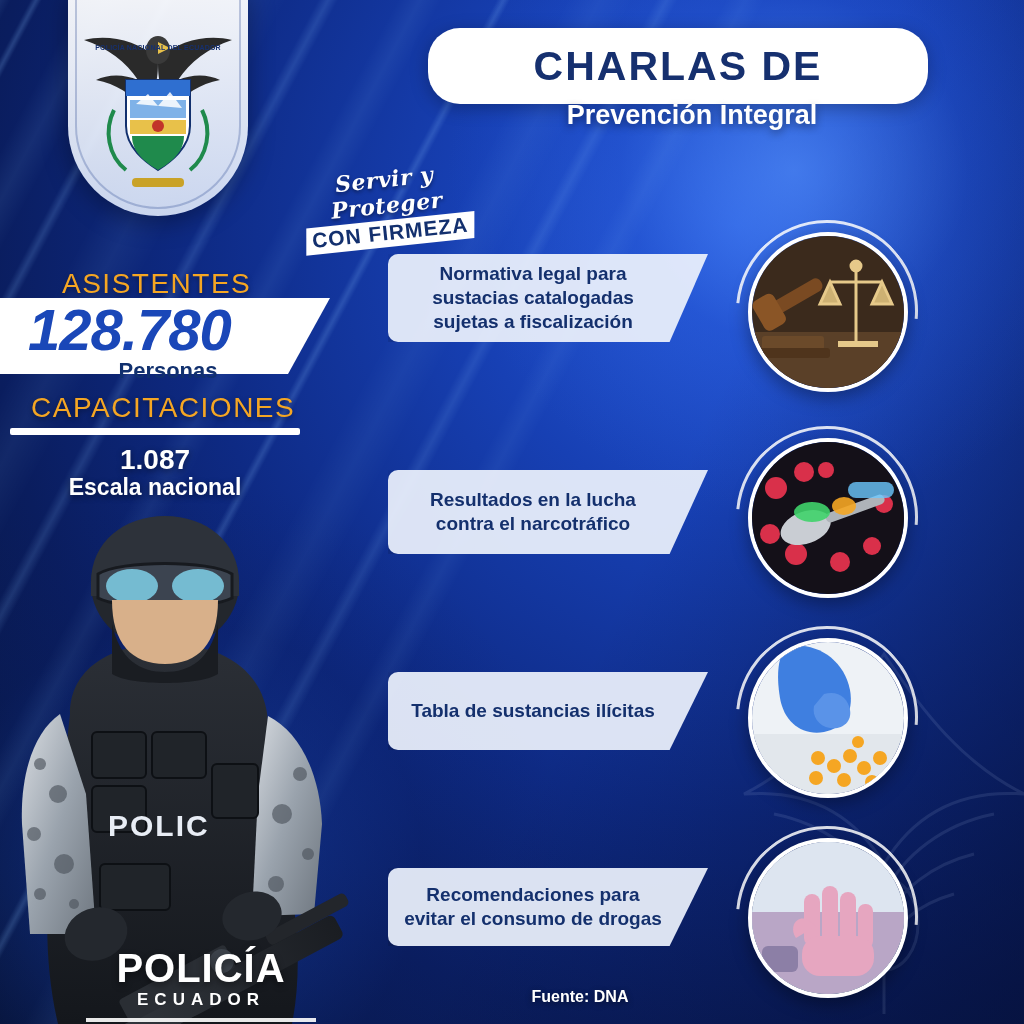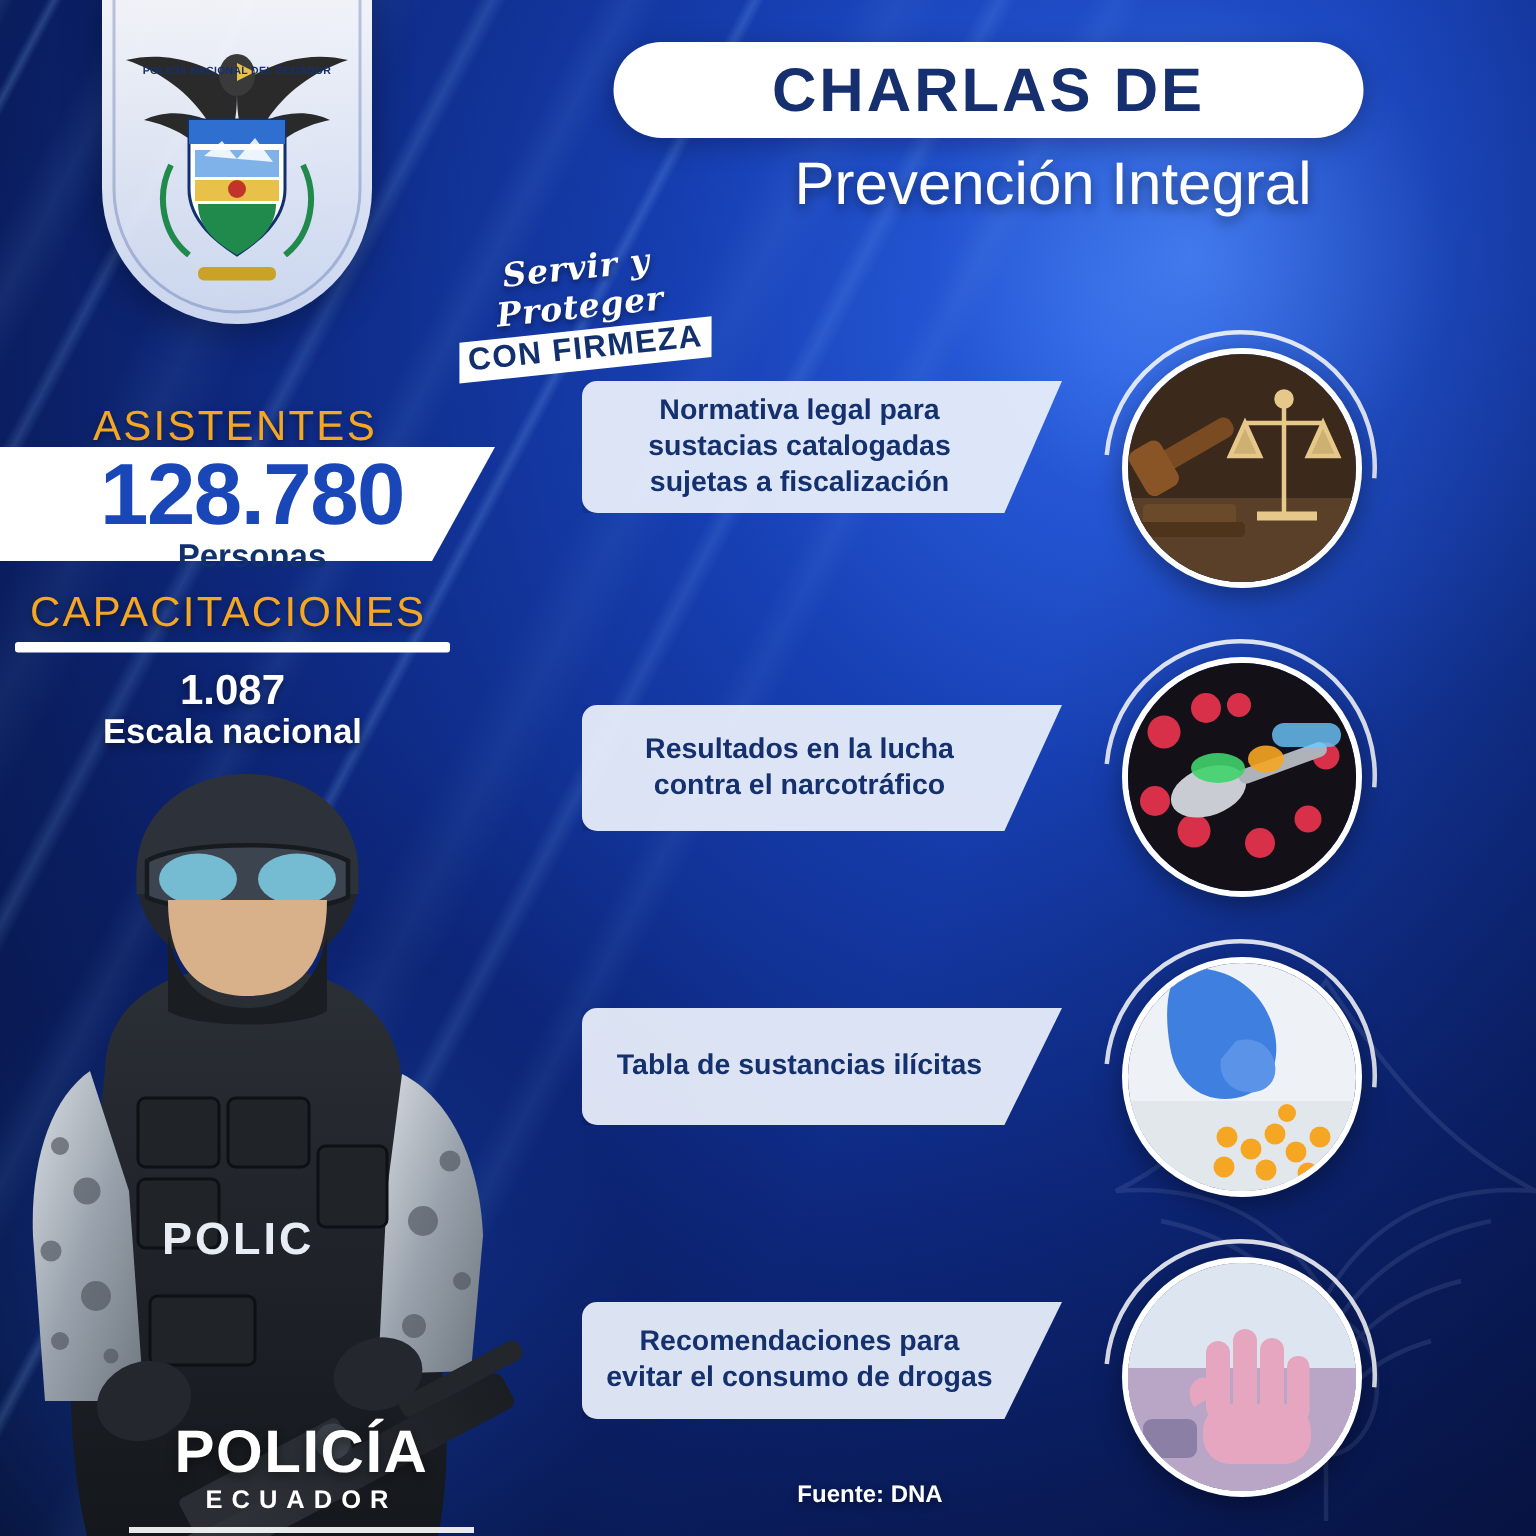--- a/index.html
+++ b/index.html
@@ -128,75 +128,75 @@
     letter-spacing: 1px;
     padding: 1px 6px 2px;
     display: inline-block;
     transform: skewX(-6deg);
   }
   .motto-bar span { display:inline-block; transform: skewX(6deg); }
 
   
   .title-pill {
     position: absolute;
-    left: 409px; top: 28px;
-    width: 500px; height: 64px;
+    left: 428px; top: 28px;
+    width: 500px; height: 76px;
     background: #ffffff;
     border-radius: 32px;
     box-shadow: 0 4px 18px rgba(0,0,0,.28);
     text-decoration: underline;
   }
   .title-pill .t {
     position: absolute; inset: 0;
     display: flex; align-items: center; justify-content: center;
     color: #16306f;
     font-size: 41px;
     font-weight: bold;
     letter-spacing: 2px;
   }
   .title-2 {
     position: absolute;
-    left: 432px; top: 100px;
+    left: 422px; top: 100px;
     width: 540px;
     text-align: center;
     color: #ffffff;
-    font-size: 40px;
-    font-weight: normal;
+    font-size: 27px;
+    font-weight: bold;
     line-height: 1.18;
     text-shadow: 0 3px 8px rgba(0,0,0,.45);
   }
 
   
   .stat-label {
     position: absolute;
     color: #F5A623;
     font-weight: normal;
     letter-spacing: 1.5px;
     text-shadow: 0 2px 5px rgba(0,0,0,.4);
   }
   .lbl-asistentes { left: 62px; top: 268px; font-size: 28px; }
-  .lbl-capacit   { left: 20px; top: 392px; font-size: 28px; }
+  .lbl-capacit   { left: 31px; top: 392px; font-size: 28px; }
 
   .stat-banner {
     position: absolute;
     left: -20px; top: 298px;
     width: 350px; height: 76px;
     background: #ffffff;
     clip-path: polygon(0 0, 100% 0, 88% 100%, 0 100%);
     box-shadow: 0 4px 14px rgba(0,0,0,.25);
   }
   .stat-number {
     position: absolute;
     left: 28px; top: 296px;
     width: 280px;
-    text-align: center;
     font-size: 58px;
     font-weight: bold;
     color: #1a47b8;
     letter-spacing: -1px;
+    font-style: italic;
   }
   .stat-unit {
     position: absolute;
     left: 28px; top: 358px;
     width: 280px;
     text-align: center;
     font-size: 22px;
     font-weight: bold;
     color: #11306e;
   }

